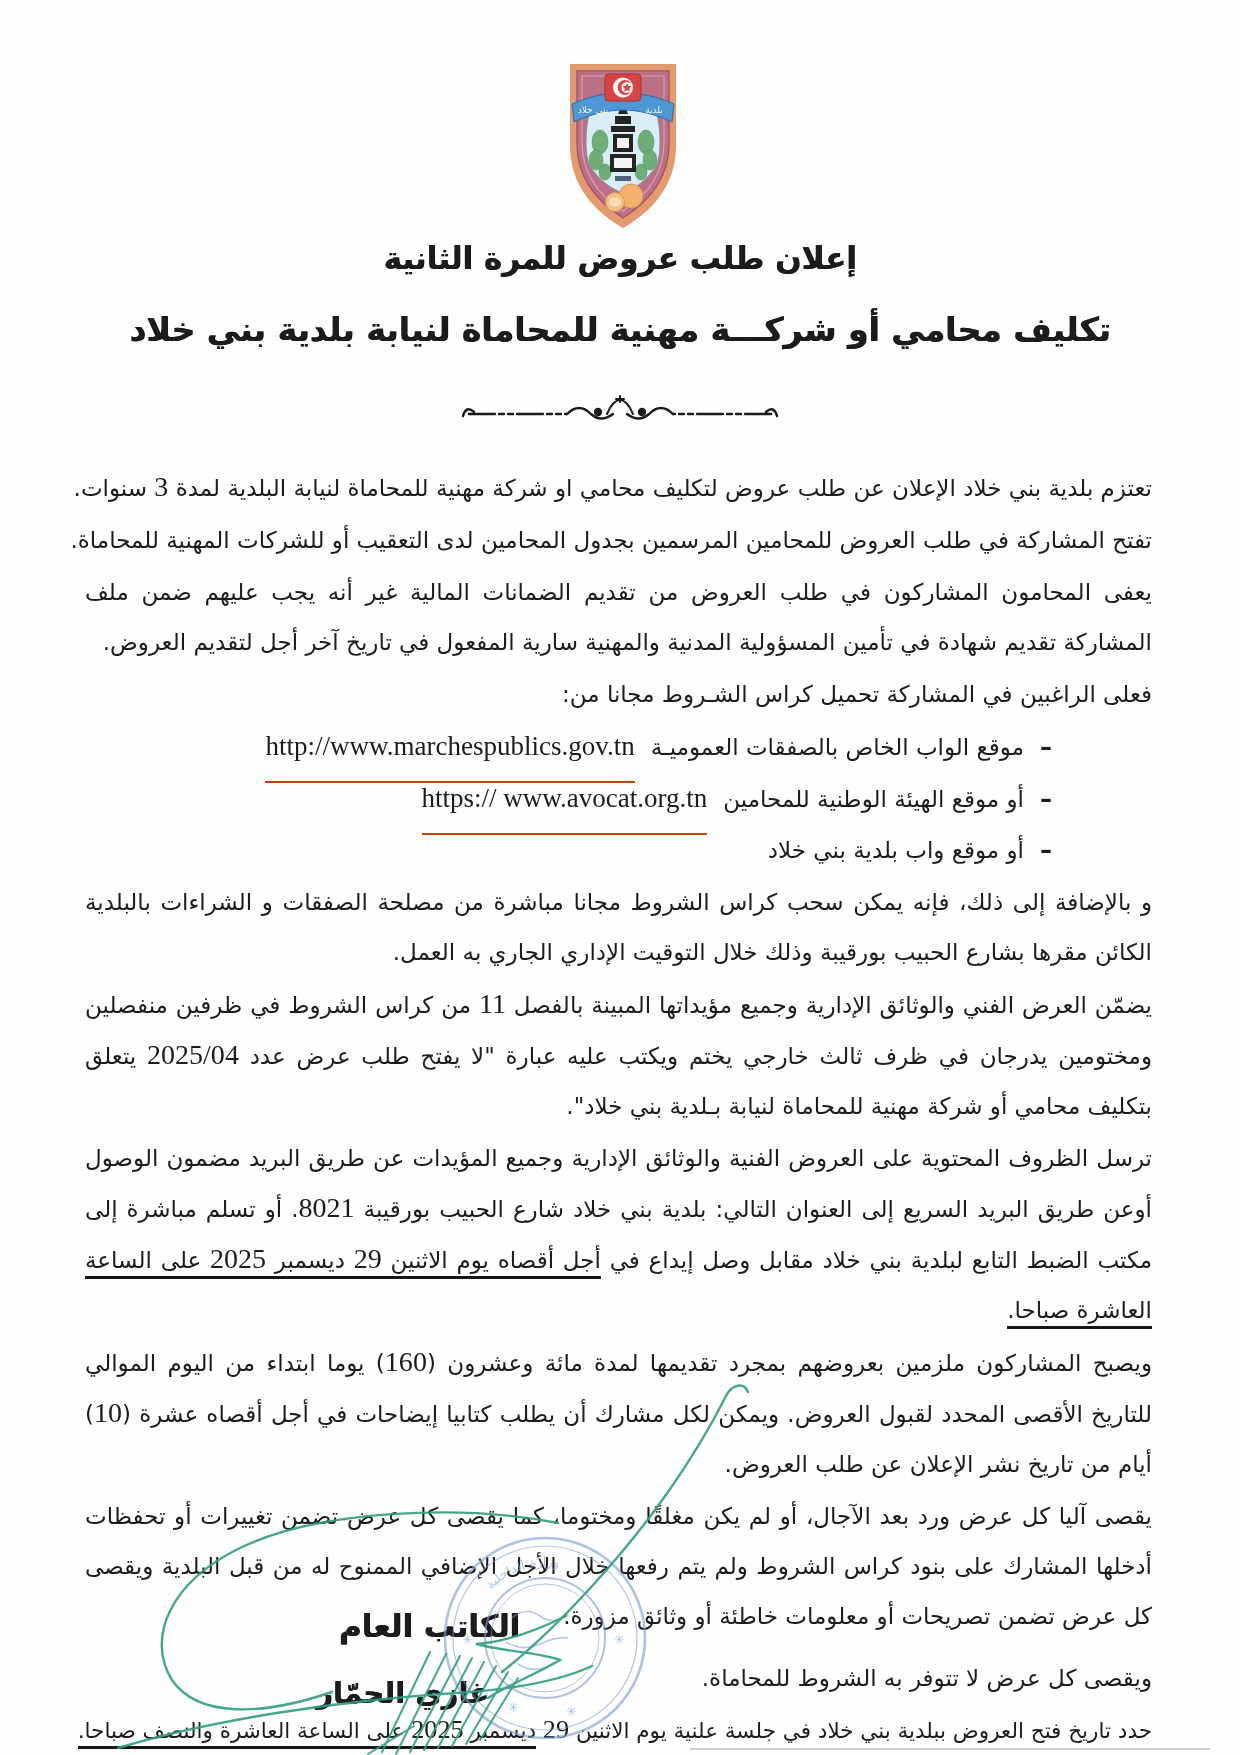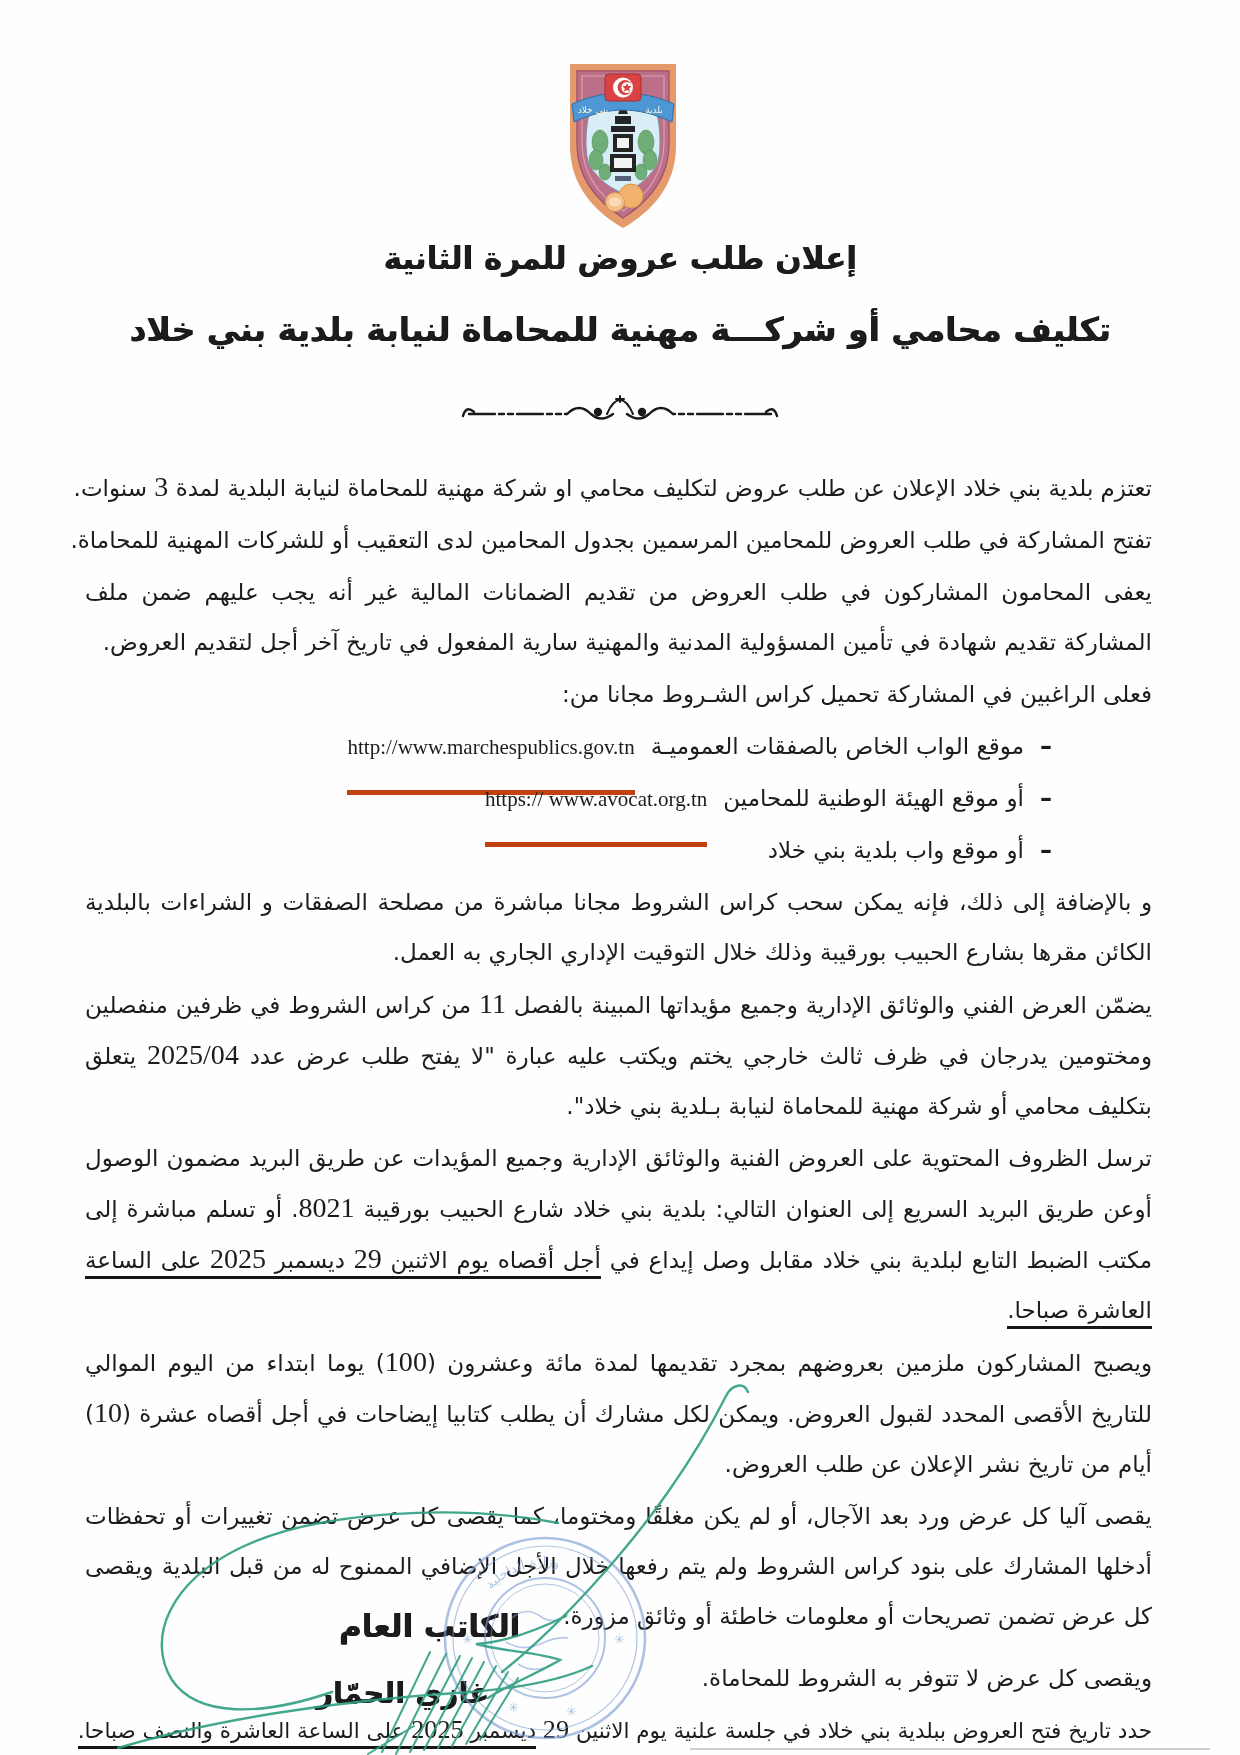--- a/index.html
+++ b/index.html
@@ -30,22 +30,22 @@
   .bodytext p{margin:0 0 2px 0;}
   .one-line{white-space:nowrap;}
   .tight{font-size:21.5px;letter-spacing:-.2px;}
   .num{font-family:"Liberation Serif",serif;font-size:1.22em;letter-spacing:.5px;}
   .u{border-bottom:3px solid #161616;padding-bottom:3px;}
   
   .link-row{display:flex;direction:rtl;align-items:baseline;gap:16px;
             margin:0 100px 6px 0;height:46px;}
   .dash{font-size:24px;font-weight:bold;}
   .link-label{font-size:23px;}
-  .url{font-family:"Liberation Serif",serif;font-size:21px;
-       border-bottom:5px solid #c2410c;padding-bottom:18px;direction:ltr;unicode-bidi:embed;}
+  .url{font-family:"Liberation Serif",serif;font-size:27px;
+       border-bottom:2px solid #c2410c;padding-bottom:10px;direction:ltr;unicode-bidi:embed;}
   
   .sig-title{position:absolute;top:1608px;left:295px;width:225px;
              direction:rtl;font-size:31px;font-weight:bold;text-shadow:.7px 0 0 #111;}
   .sig-name{position:absolute;top:1676px;left:295px;width:215px;text-align:center;
             direction:rtl;font-size:29px;font-weight:bold;text-shadow:.6px 0 0 #111;}
   .overlay{position:absolute;left:0;top:0;width:1240px;height:1755px;pointer-events:none;}
   .scan-edge{position:absolute;left:690px;top:1748px;width:520px;height:2px;background:#b9b9b9;opacity:.65;}
 </style>
 </head>
 <body>
@@ -144,21 +144,21 @@
     <div class="link-row">
       <span class="dash">–</span>
       <span class="link-label">أو موقع واب بلدية بني خلاد</span>
     </div>
 
     <p>و بالإضافة إلى ذلك، فإنه يمكن سحب كراس الشروط مجانا مباشرة من مصلحة الصفقات و الشراءات بالبلدية الكائن مقرها بشارع الحبيب بورقيبة وذلك خلال التوقيت الإداري الجاري به العمل.</p>
     <p class="autonum">يضمّن العرض الفني والوثائق الإدارية وجميع مؤيداتها المبينة بالفصل <span class="num">11</span> من كراس الشروط في ظرفين منفصلين ومختومين يدرجان في ظرف ثالث خارجي يختم ويكتب عليه عبارة "لا يفتح طلب عرض عدد <span class="num">2025/04</span> يتعلق بتكليف محامي أو شركة مهنية للمحاماة لنيابة بـلدية بني خلاد".</p>
     <p>
       <span class="autonum">ترسل الظروف المحتوية على العروض الفنية والوثائق الإدارية وجميع المؤيدات عن طريق البريد مضمون الوصول أوعن طريق البريد السريع إلى العنوان التالي: بلدية بني خلاد شارع الحبيب بورقيبة <span class="num">8021</span>. أو تسلم مباشرة إلى مكتب الضبط التابع لبلدية بني خلاد مقابل وصل إيداع في </span><span class="u autonum">أجل أقصاه يوم الاثنين  <span class="num">29</span>  ديسمبر  <span class="num">2025</span> على الساعة العاشرة صباحا.</span>
     </p>
-    <p class="autonum">ويصبح المشاركون ملزمين بعروضهم بمجرد تقديمها لمدة مائة وعشرون (<span class="num">100</span>) يوما ابتداء من اليوم الموالي للتاريخ الأقصى المحدد لقبول العروض. ويمكن لكل مشارك أن يطلب كتابيا إيضاحات في أجل أقصاه عشرة (<span class="num">10</span>) أيام من تاريخ نشر الإعلان عن طلب العروض.</p>
+    <p class="autonum">ويصبح المشاركون ملزمين بعروضهم بمجرد تقديمها لمدة مائة وعشرون (<span class="num">160</span>) يوما ابتداء من اليوم الموالي للتاريخ الأقصى المحدد لقبول العروض. ويمكن لكل مشارك أن يطلب كتابيا إيضاحات في أجل أقصاه عشرة (<span class="num">10</span>) أيام من تاريخ نشر الإعلان عن طلب العروض.</p>
     <p>يقصى آليا كل عرض ورد بعد الآجال، أو لم يكن مغلقًا ومختوما، كما يقصى كل عرض تضمن تغييرات أو تحفظات أدخلها المشارك على بنود كراس الشروط ولم يتم رفعها خلال الأجل الإضافي الممنوح له من قبل البلدية ويقصى كل عرض تضمن تصريحات أو معلومات خاطئة أو وثائق مزورة.</p>
     <p class="one-line" style="margin-top:12px;">ويقصى كل عرض لا تتوفر به الشروط للمحاماة.</p>
     <p class="one-line tight">
       <span class="autonum">حدد تاريخ فتح العروض ببلدية بني خلاد في جلسة علنية يوم الاثنين  <span class="num">29</span>  </span><span class="u autonum">ديسمبر  <span class="num">2025</span> على الساعة العاشرة والنصف صباحا.</span>
     </p>
 
   </div>
 
   <div class="sig-title">الكاتب العام</div>
   <div class="sig-name">غازي الحمّار</div>

